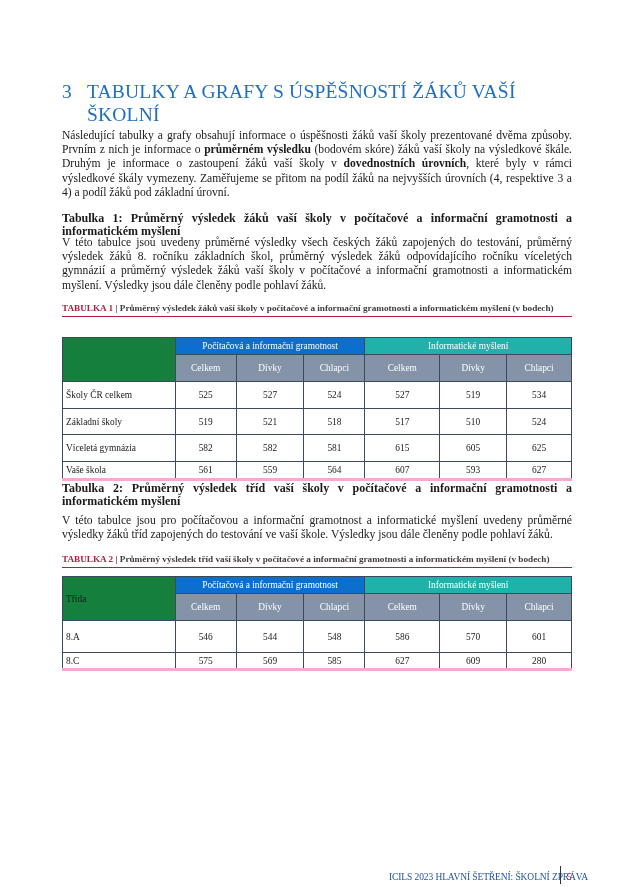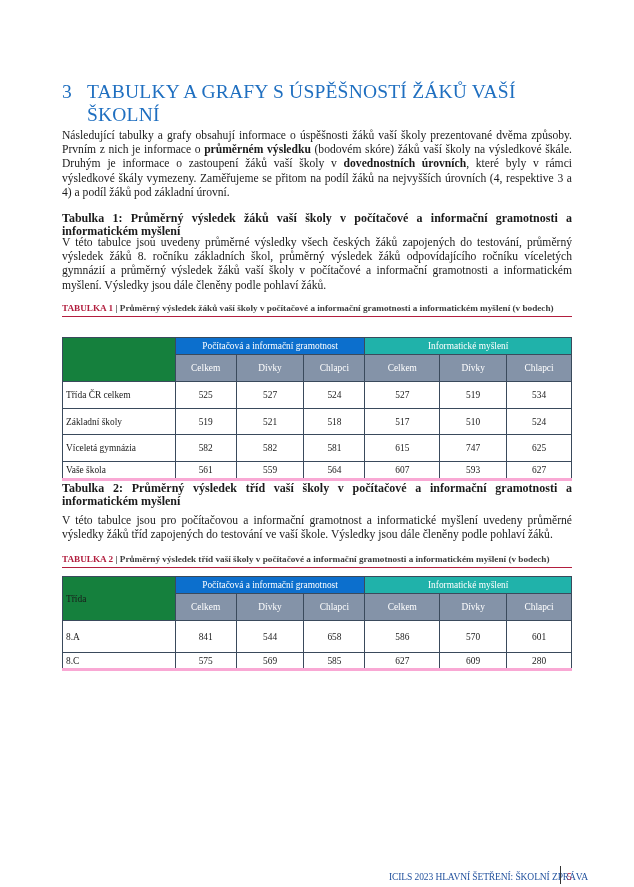--- a/index.html
+++ b/index.html
@@ -71,21 +71,21 @@
         <th class="sub">Celkem</th>
         <th class="sub">Dívky</th>
         <th class="sub">Chlapci</th>
         <th class="sub">Celkem</th>
         <th class="sub">Dívky</th>
         <th class="sub">Chlapci</th>
       </tr>
     </thead>
     <tbody>
       <tr style="height:27px">
-        <td class="rowlabel">Třída ČR celkem</td>
+        <td class="rowlabel">Školy ČR celkem</td>
         <td>525</td>
         <td>527</td>
         <td>524</td>
         <td>527</td>
         <td>519</td>
         <td>534</td>
       </tr>
       <tr style="height:26px">
         <td class="rowlabel">Základní školy</td>
         <td>519</td>
@@ -94,21 +94,21 @@
         <td>517</td>
         <td>510</td>
         <td>524</td>
       </tr>
       <tr style="height:27px">
         <td class="rowlabel">Víceletá gymnázia</td>
         <td>582</td>
         <td>582</td>
         <td>581</td>
         <td>615</td>
-        <td>747</td>
+        <td>605</td>
         <td>625</td>
       </tr>
       <tr style="height:18px">
         <td class="rowlabel">Vaše škola</td>
         <td>561</td>
         <td>559</td>
         <td>564</td>
         <td>607</td>
         <td>593</td>
         <td>627</td>
@@ -143,23 +143,23 @@
         <th class="sub">Dívky</th>
         <th class="sub">Chlapci</th>
         <th class="sub">Celkem</th>
         <th class="sub">Dívky</th>
         <th class="sub">Chlapci</th>
       </tr>
     </thead>
     <tbody>
       <tr style="height:32px">
         <td class="rowlabel">8.A</td>
-        <td>841</td>
+        <td>546</td>
         <td>544</td>
-        <td>658</td>
+        <td>548</td>
         <td>586</td>
         <td>570</td>
         <td>601</td>
       </tr>
       <tr style="height:17px">
         <td class="rowlabel">8.C</td>
         <td>575</td>
         <td>569</td>
         <td>585</td>
         <td>627</td>

